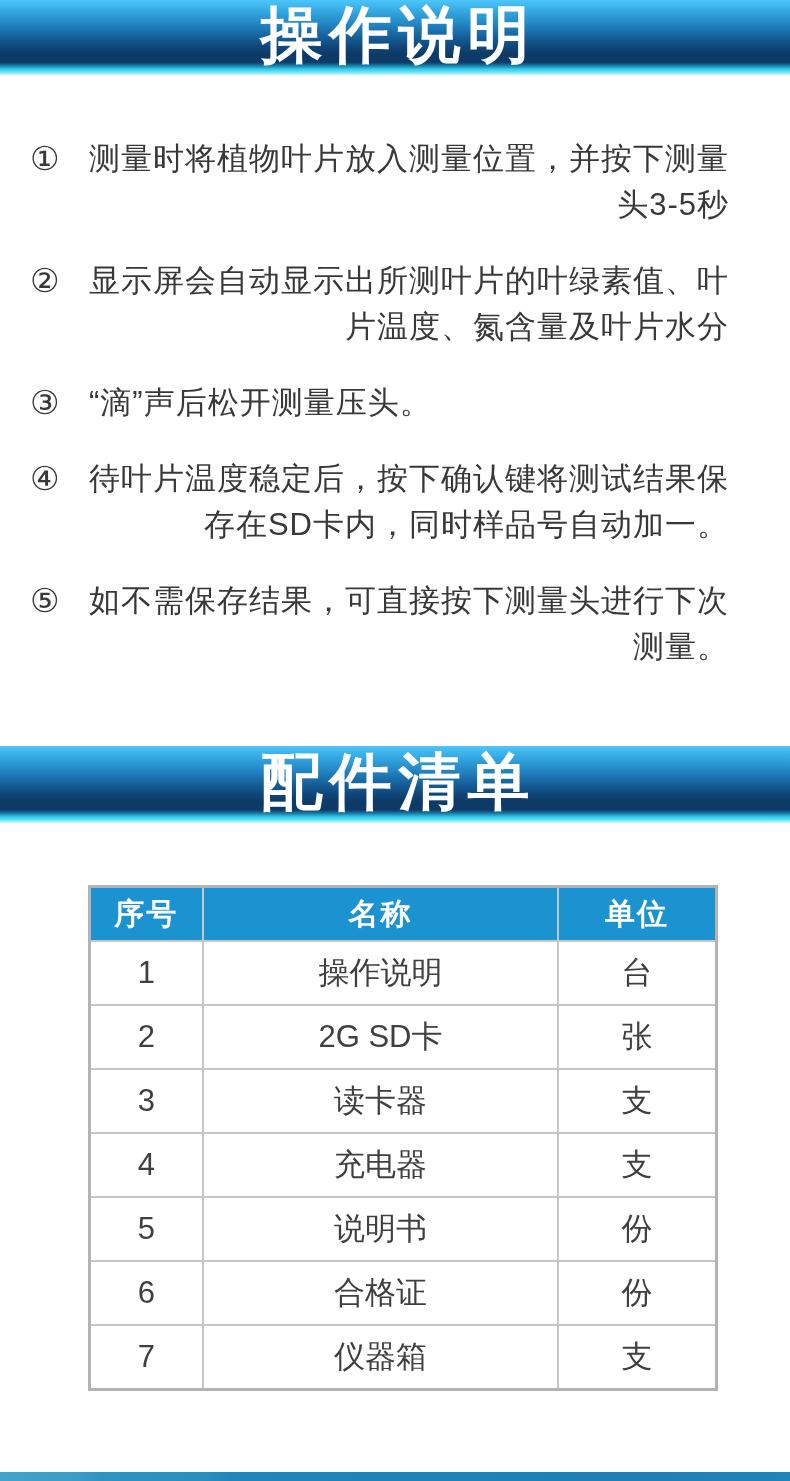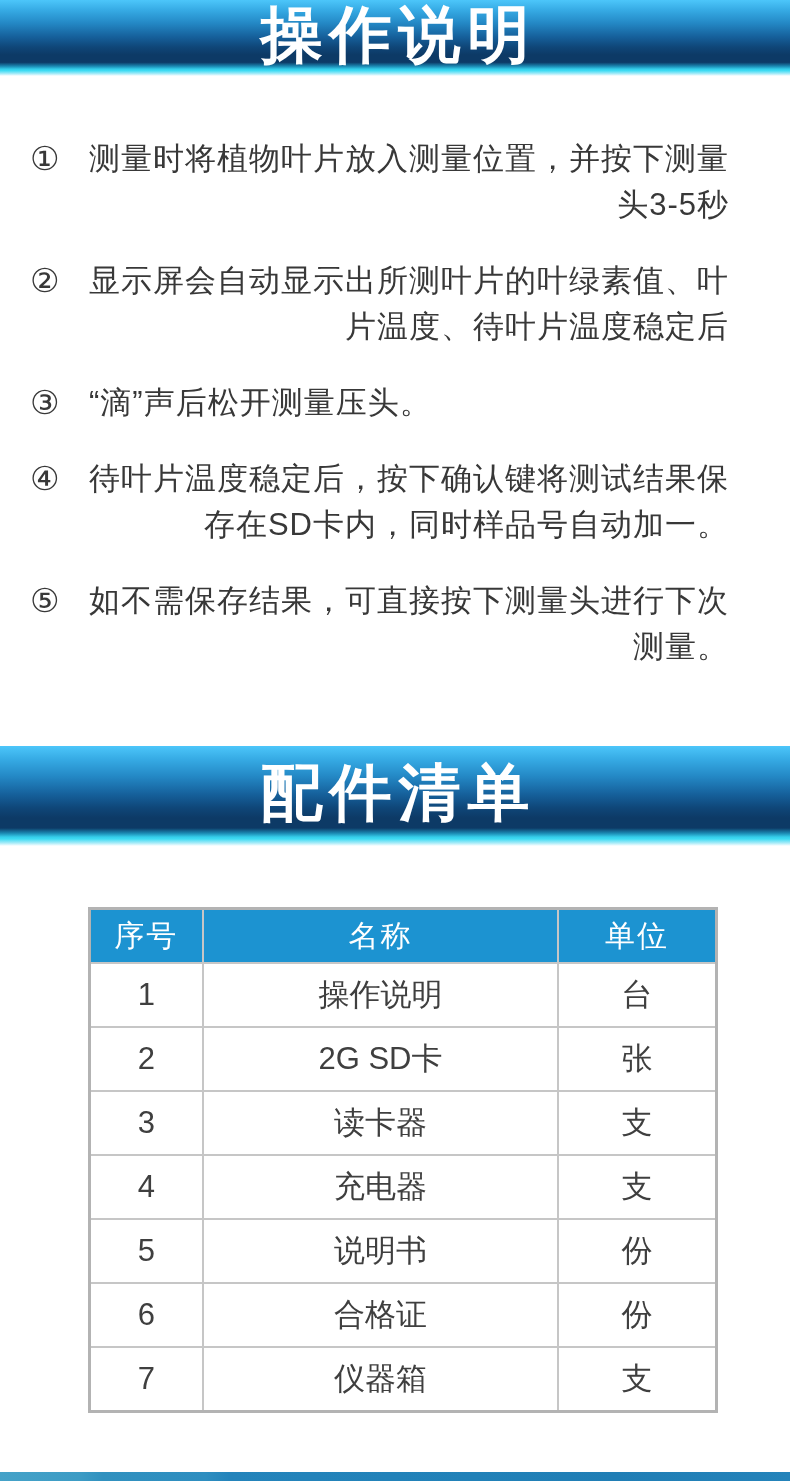--- a/index.html
+++ b/index.html
@@ -30,21 +30,21 @@
       #0f4678 62%,
       #0d3a66 72%,
       #0d3a66 82%,
       #1a86b0 87%,
       #35cdea 91%,
       #3fdcf4 93%,
       #a8ebf8 97%,
       #ffffff 100%);
   }
   .banner.first { height: 76px; }
-  .banner.second { height: 100px; }
+  .banner.second { height: 78px; }
   .banner-title {
     color: #ffffff;
     font-size: 62px;
     font-weight: 900;
     letter-spacing: 7px;
     padding-left: 7px; 
     line-height: 1;
     padding-bottom: 6px;
   }
 
@@ -90,21 +90,21 @@
   table.acc th, table.acc td {
     border: 2px solid #c6c6c6;
     text-align: center;
     vertical-align: middle;
     padding: 0;
   }
   table.acc th {
     background: #1c93d1;
     color: #ffffff;
     font-size: 30px;
-    font-weight: normal;
+    font-weight: bold;
     letter-spacing: 2px;
     height: 52px;
   }
   table.acc td {
     height: 62px;
     font-size: 31px;
     color: #3f3f3f;
     background: #ffffff;
   }
 
@@ -131,21 +131,21 @@
 
   <div class="instructions">
     <div class="item">
       <span class="item-num">①</span>
       <p class="item-text">测量时将植物叶片放入测量位置，并按下测量
 头3-5秒</p>
     </div>
     <div class="item">
       <span class="item-num">②</span>
       <p class="item-text">显示屏会自动显示出所测叶片的叶绿素值、叶
-片温度、待叶片温度稳定后</p>
+片温度、氮含量及叶片水分</p>
     </div>
     <div class="item">
       <span class="item-num">③</span>
       <p class="item-text">“滴”声后松开测量压头。</p>
     </div>
     <div class="item">
       <span class="item-num">④</span>
       <p class="item-text">待叶片温度稳定后，按下确认键将测试结果保
 存在SD卡内，同时样品号自动加一。</p>
     </div>

